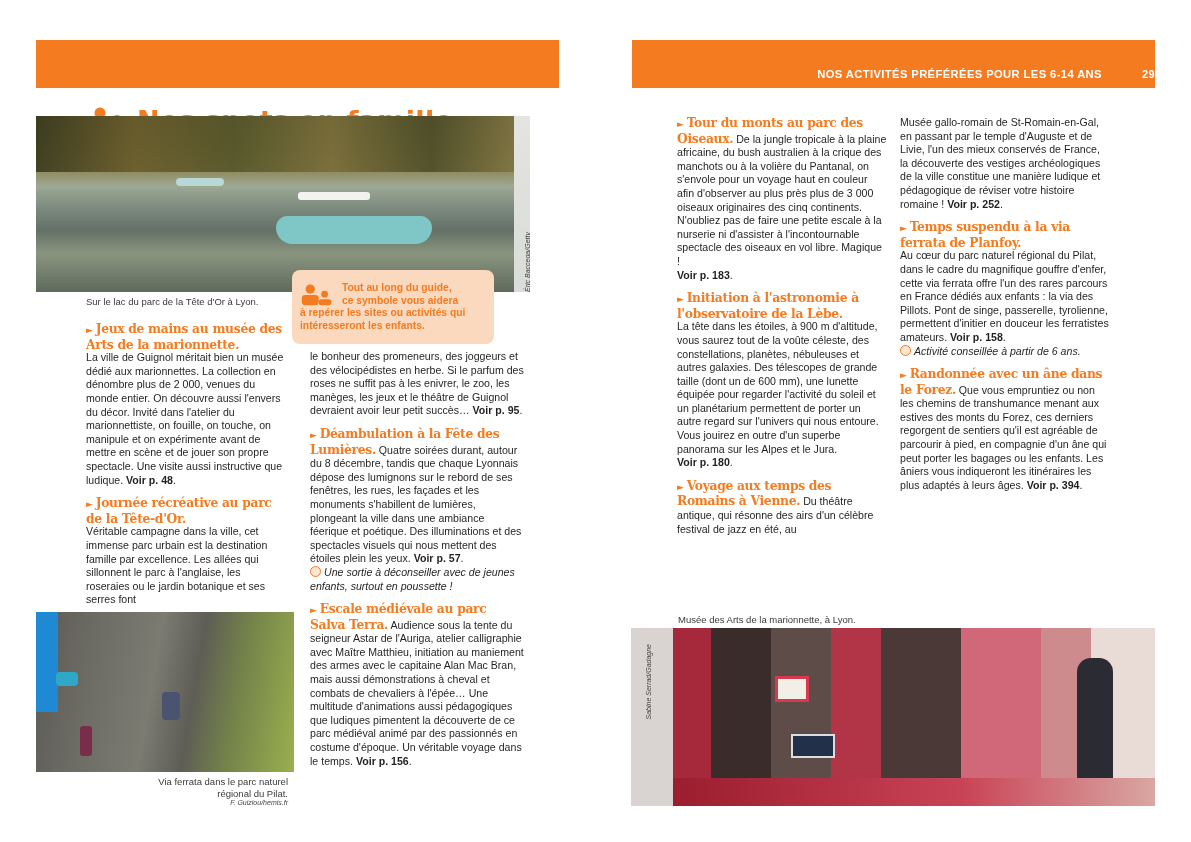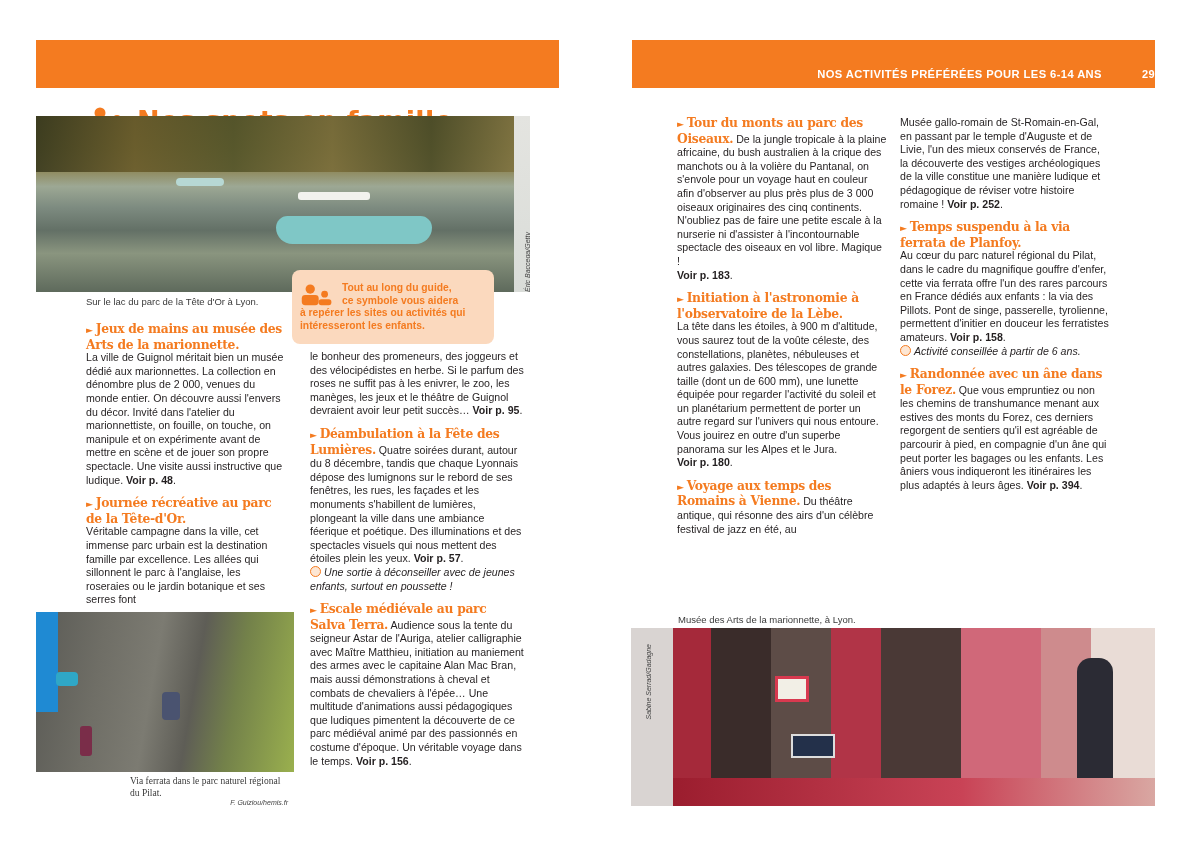--- a/index.html
+++ b/index.html
@@ -55,21 +55,21 @@
   .col-l2 { left: 310px; top: 350px; width: 215px; }
   .col-r1 { left: 677px; top: 116px; width: 210px; }
   .col-r2 { left: 900px; top: 116px; width: 210px; }
 
   .photo-climb { left: 36px; top: 612px; width: 258px; height: 160px;
      background: linear-gradient(100deg, #5a5a55 0%, #6f6e66 25%, #7c7b72 45%, #5e5d56 60%, #73814a 75%, #9ab04e 100%); }
   .photo-climb .sky { left: 0; top: 0; width: 22px; height: 100px; background: #1f8ad3; }
   .photo-climb .p1 { left: 20px; top: 60px; width: 22px; height: 14px; background: #2fa7c7; border-radius: 4px; }
   .photo-climb .p2 { left: 126px; top: 80px; width: 18px; height: 28px; background: #4a5370; border-radius: 4px; }
   .photo-climb .p3 { left: 44px; top: 114px; width: 12px; height: 30px; background: #7a2d49; border-radius: 3px; }
-  .cap-climb { left: 130px; top: 776px; width: 158px; text-align: left; line-height: 11.5px; font-family: Liberation Serif, serif; }
+  .cap-climb { left: 130px; top: 776px; width: 158px; text-align: right; line-height: 11.5px; }
   .credit-climb { left: 130px; top: 799px; width: 158px; text-align: right; font-size: 7px; font-style: italic; color: #444; }
 
   .cap-museum { left: 678px; top: 614px; }
   .photo-museum { left: 631px; top: 628px; width: 524px; height: 178px;
      background: linear-gradient(90deg, #d9d4d2 0 42px, #a5293a 42px 80px, #3a2c2a 80px 140px, #5d4c47 140px 200px, #b13447 200px 250px, #4a3936 250px 330px, #d06879 330px 410px, #ce8b8d 410px 460px, #e9dcd6 460px); }
   .photo-museum .credit { left: 14px; top: 16px; writing-mode: vertical-rl; transform: rotate(180deg); font-size: 7px; font-style: italic; color: #444; }
   .photo-museum .floor { left: 42px; top: 150px; width: 482px; height: 28px; background: linear-gradient(90deg,#9b1d2e,#c94356 60%,#d9a7a2); }
   .photo-museum .screen { left: 160px; top: 106px; width: 44px; height: 24px; background: #23304a; border: 2px solid #ddd; }
   .photo-museum .frame { left: 144px; top: 48px; width: 34px; height: 26px; background: #f2efe6; border: 3px solid #d8394f; }
   .photo-museum .person { left: 446px; top: 30px; width: 36px; height: 130px; background: #2b2b34; border-radius: 14px 14px 2px 2px; }

